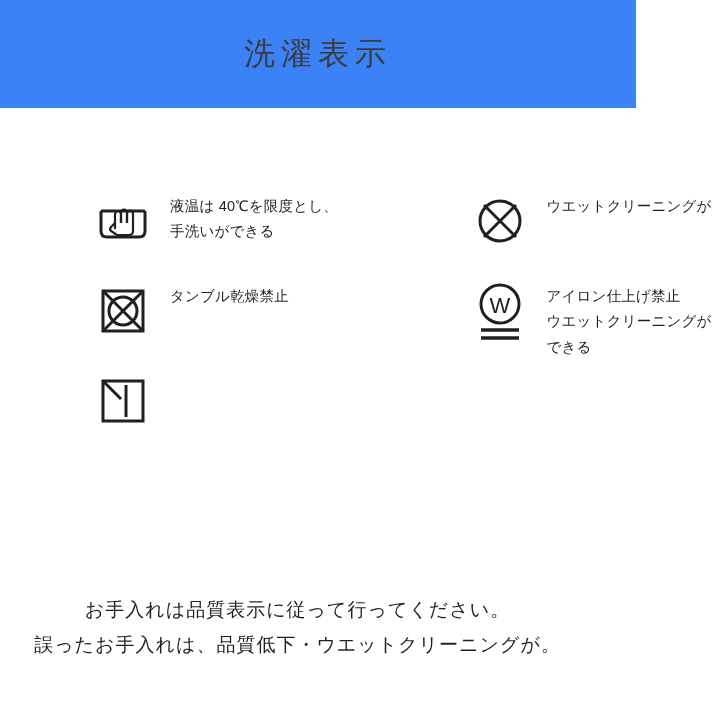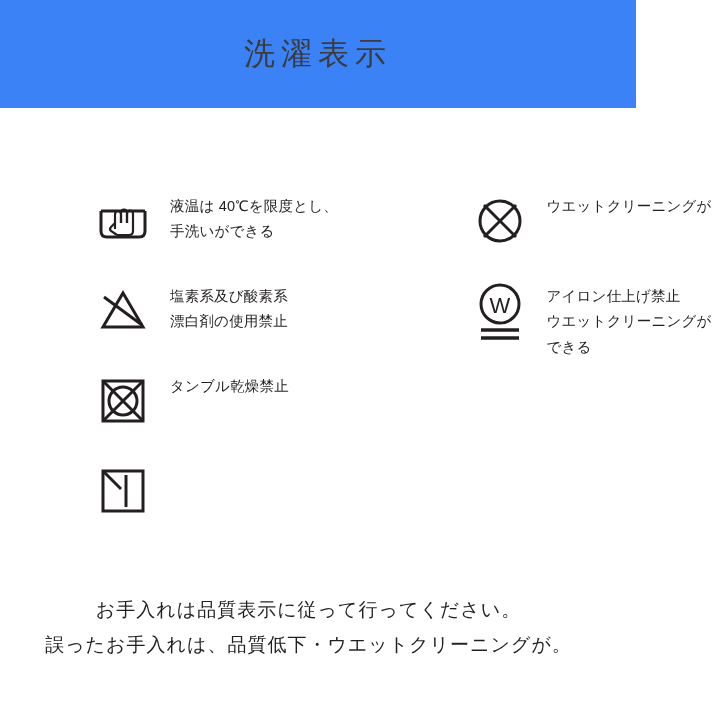--- a/index.html
+++ b/index.html
@@ -70,21 +70,21 @@
     font-size: 14.5px;
     line-height: 1.75;
     color: #231f20;
     padding-top: 4px;
     white-space: pre-line;
     letter-spacing: 0.2px;
   }
   .footer {
     position: absolute;
     bottom: 58px;
-    left: 12px;
+    left: 1px;
     width: 593px;
     text-align: center;
   }
   .footer-line {
     font-size: 19px;
     line-height: 1.85;
     color: #231f20;
     letter-spacing: 1px;
   }
   svg { display: block; }
@@ -112,30 +112,20 @@
               <path d="M26 30 L26 20 Q26 16.5 29 16.5 Q32 16.5 32 20 L32 30" fill="none" stroke="#231f20" stroke-width="2.2"></path>
               <path d="M32 30 L32 21 Q32 17.5 35 17.5 Q38 17.5 38 21 L38 33" fill="none" stroke="#231f20" stroke-width="2.2"></path>
               <path d="M20 30 L16 34 Q14 36 16 38 L22 42" fill="none" stroke="#231f20" stroke-width="2.2"></path>
               <path d="M38 33 L38 38 Q38 42 34 42 L22 42" fill="none" stroke="#231f20" stroke-width="2.2"></path>
             </svg>
           </div>
           <div class="row-label">液温は 40℃を限度とし、
 手洗いができる</div>
         </div>
 
-        <div class="row">
-          <div class="icon-box">
-            <svg width="56" height="56" viewBox="0 0 56 56">
-              <path d="M28 10 L48 44 L8 44 Z" fill="none" stroke="#231f20" stroke-width="3" stroke-linejoin="miter"></path>
-              <path d="M9 14 L47 42" fill="none" stroke="#231f20" stroke-width="3"></path>
-            </svg>
-          </div>
-          <div class="row-label">塩素系及び酸素系
-漂白剤の使用禁止</div>
-        </div>
 
         <div class="row">
           <div class="icon-box">
             <svg width="56" height="56" viewBox="0 0 56 56">
               <rect x="8" y="8" width="40" height="40" fill="none" stroke="#231f20" stroke-width="3"></rect>
               <circle cx="28" cy="28" r="14" fill="none" stroke="#231f20" stroke-width="3"></circle>
               <path d="M9 9 L47 47" fill="none" stroke="#231f20" stroke-width="3"></path>
               <path d="M47 9 L9 47" fill="none" stroke="#231f20" stroke-width="3"></path>
             </svg>
           </div>

